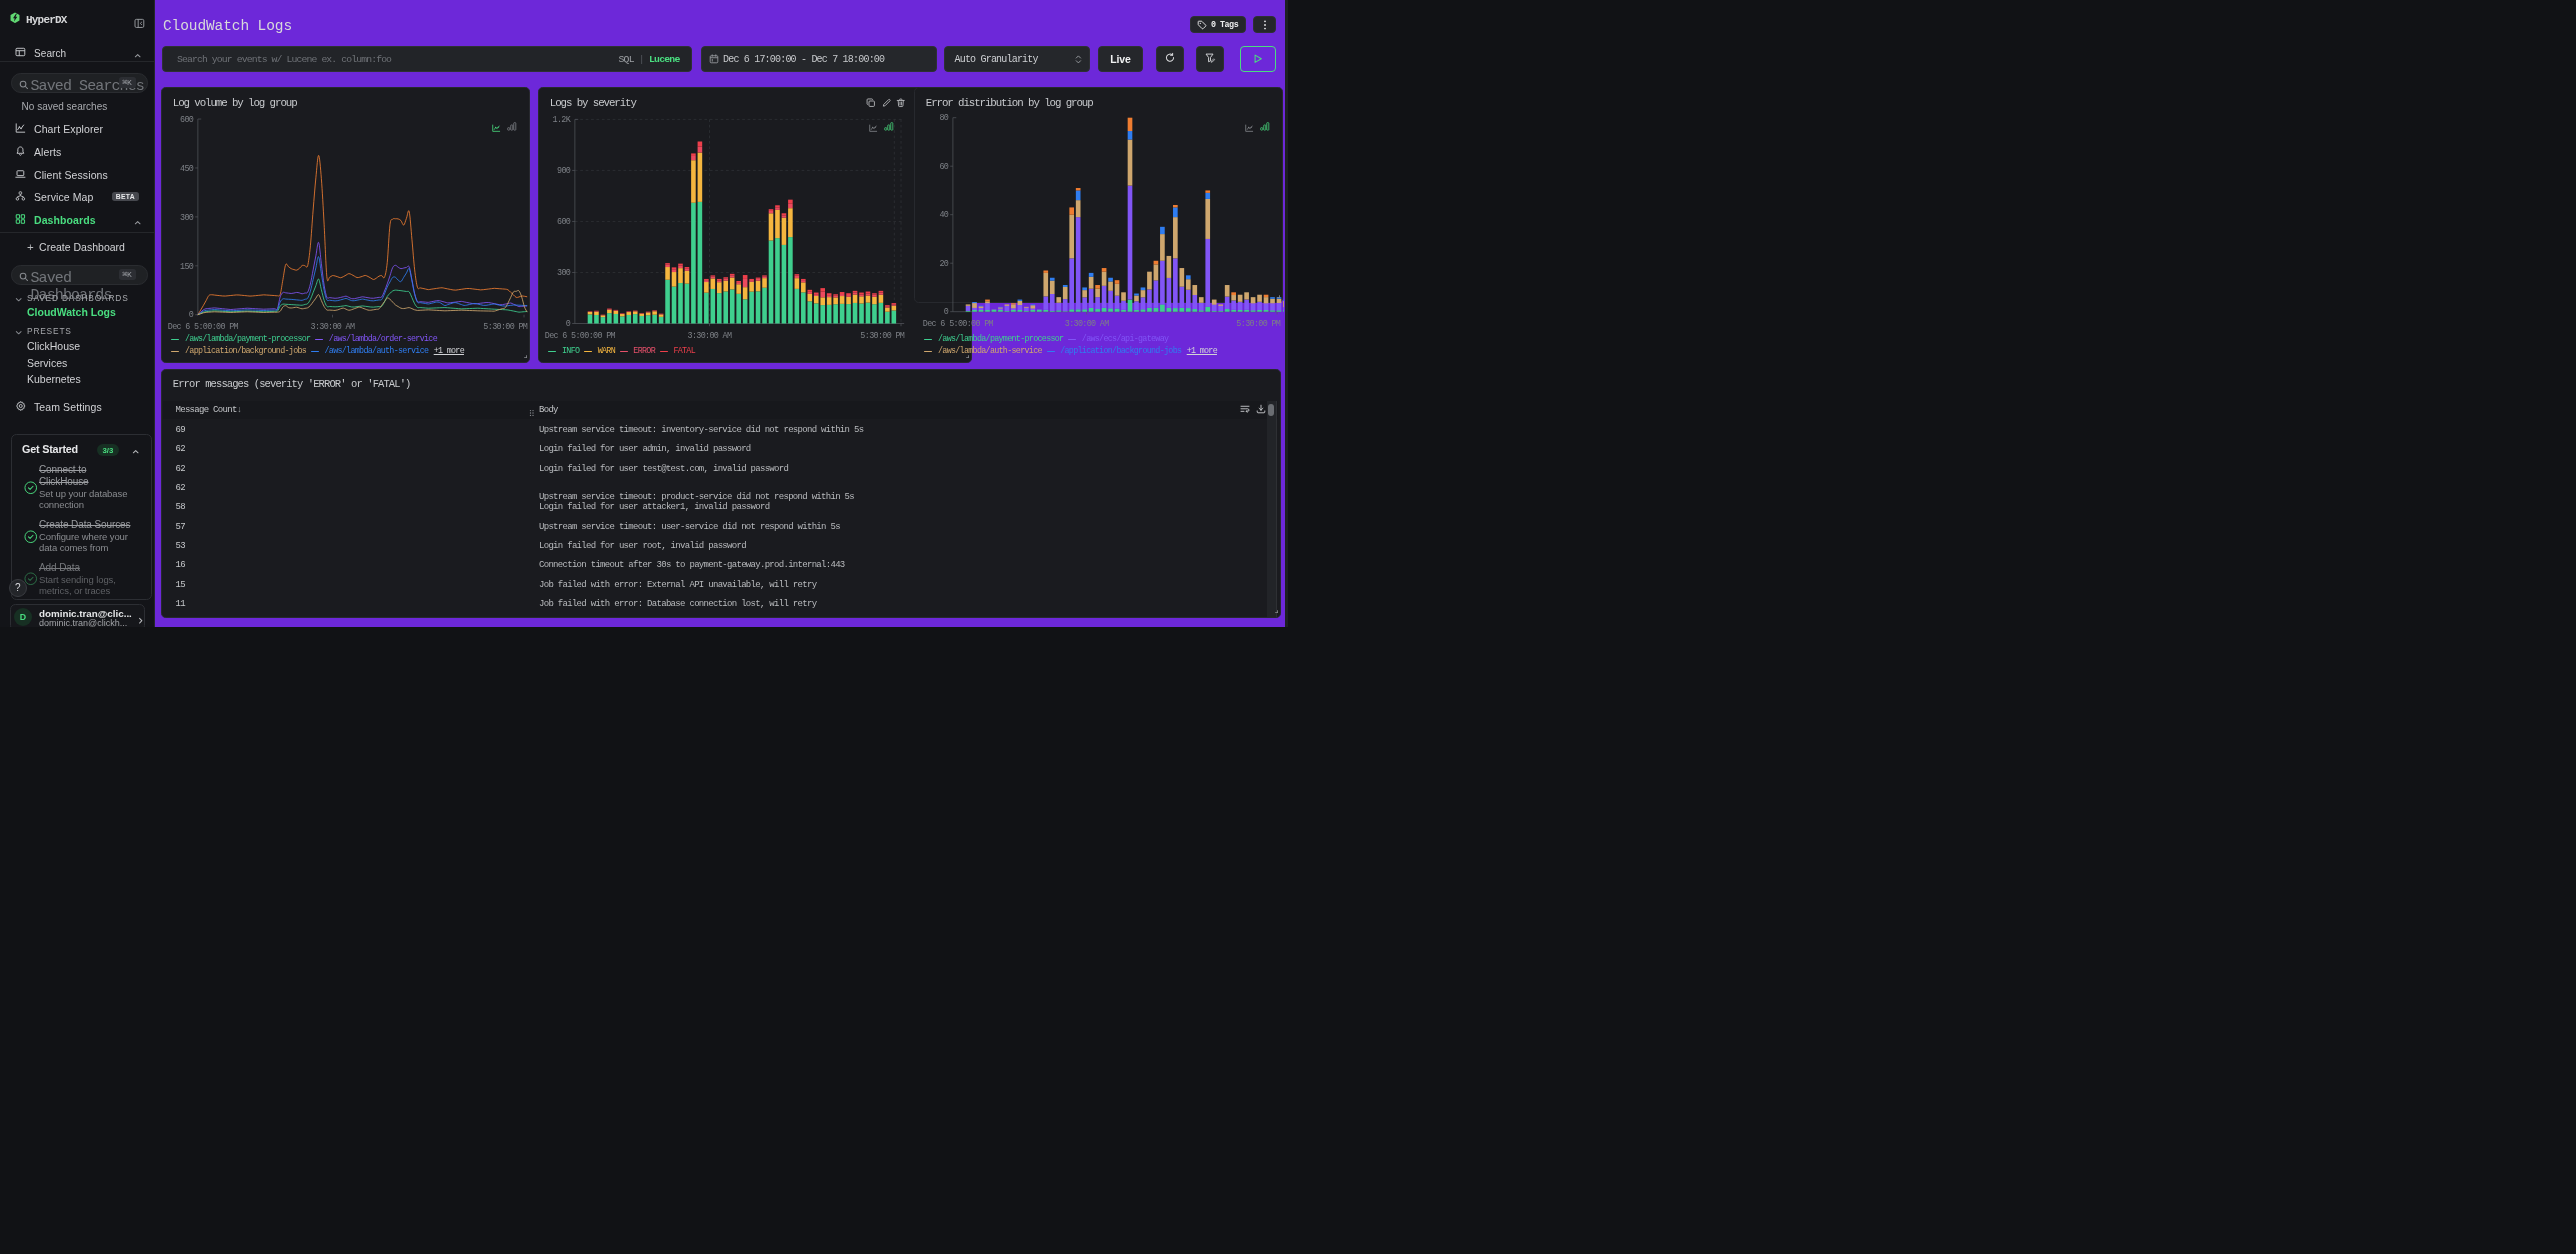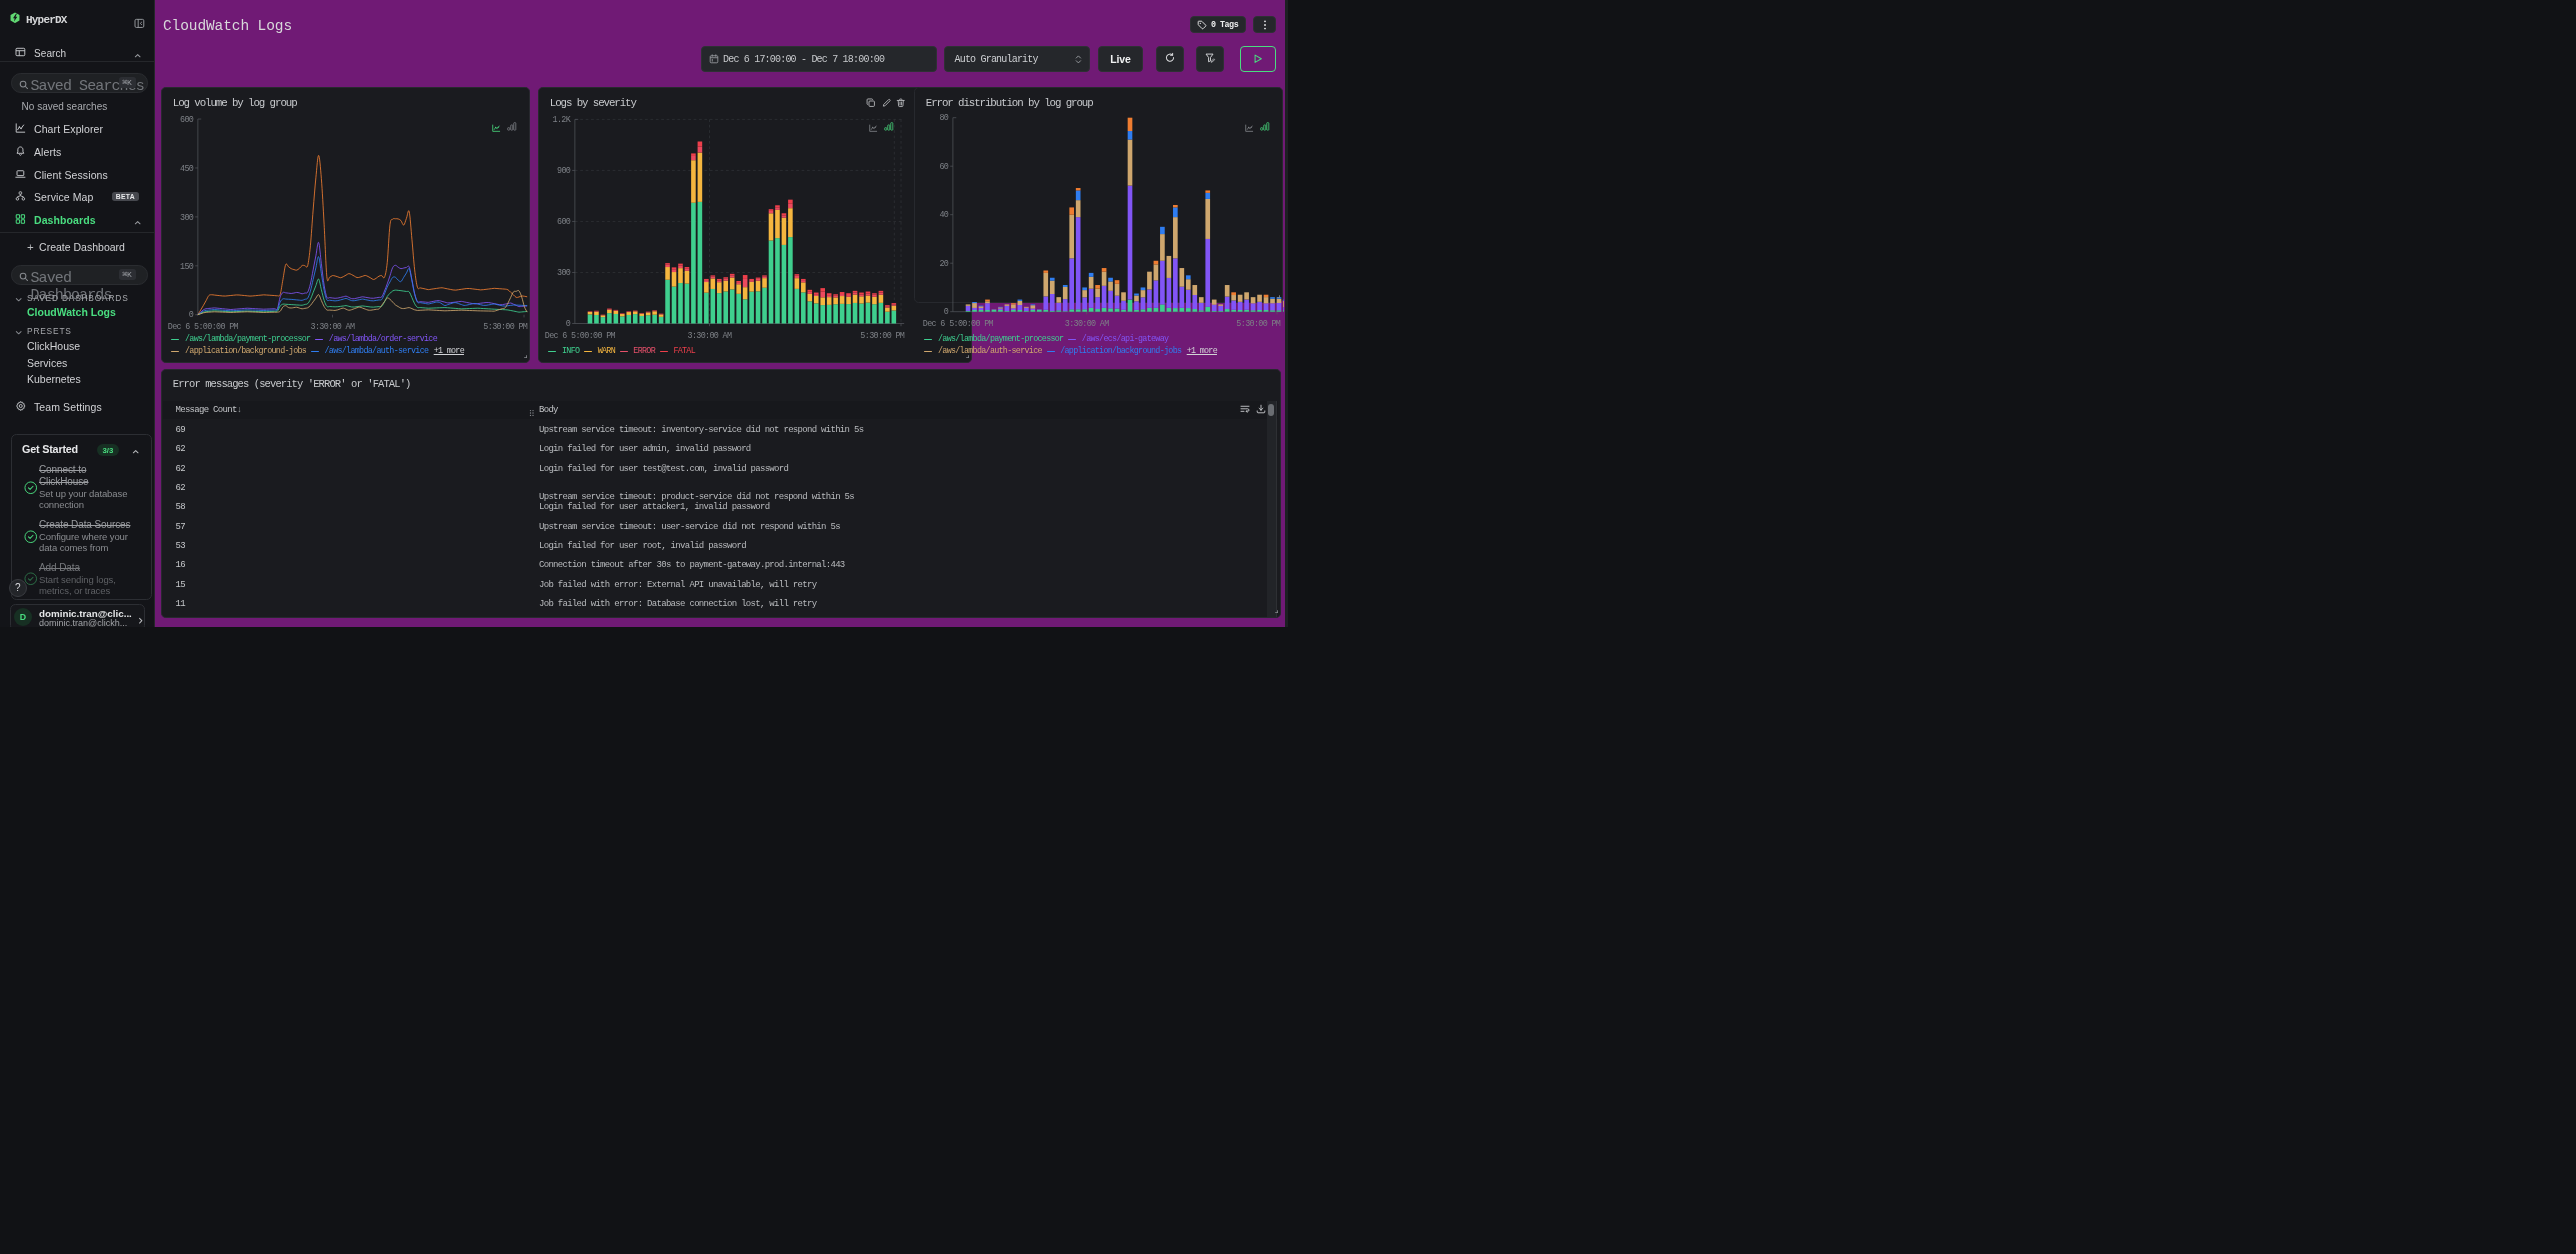--- a/index.html
+++ b/index.html
@@ -1,15 +1,15 @@
 <!DOCTYPE html>
 <html style="font-size:10.8px"><head><meta charset="utf-8"><title>CloudWatch Logs</title><style>
 * { margin:0; padding:0; box-sizing:border-box; }
 html,body { background:#111215; width:1288px; height:627px; overflow:hidden; }
-#app { position:relative; width:1288px; height:627px; font-family:"Liberation Sans",sans-serif; background:#701a75; }
+#app { position:relative; width:1288px; height:627px; font-family:"Liberation Sans",sans-serif; background:#6d28d9; }
 .mono { font-family:"Liberation Mono",monospace; }
 .m15 { font-family:"Liberation Mono",monospace; font-size:10px; letter-spacing:-0.8px; }
 .m13 { font-family:"Liberation Mono",monospace; font-size:9px; letter-spacing:-0.7px; }
 .abs { position:absolute; }
 aside { position:absolute; left:0; top:0; width:155px; height:627px; background:#131418; border-right:0.7px solid #25272b; }
 .navitem { position:absolute; left:0; width:155px; height:20px; }
 .navitem .ic { position:absolute; left:15px; top:50%; transform:translateY(-50%); }
 .navitem .lb { position:absolute; left:34px; top:50%; transform:translateY(-50%); font-size:10.5px; color:#d2d3d6; letter-spacing:0.1px; }
 .sinput { position:absolute; left:10.5px; width:137px; height:19.6px; background:#1f2124; border:0.7px solid #2a2c30; border-radius:9.8px; }
 .sinput .mag { position:absolute; left:7px; top:5px; }
@@ -183,20 +183,24 @@
     </div>
     <div class="btn toprow" style="left:1253px;width:23px;">
       <span style="position:absolute;left:50%;top:50%;transform:translate(-50%,-50%);display:inline-flex;">
         <svg width="4" height="10.8" viewBox="0 0 6 16" fill="none" style="">
           <circle cx="3" cy="2.5" r="1.4" fill="#e4e5e7"></circle>
           <circle cx="3" cy="8" r="1.4" fill="#e4e5e7"></circle>
           <circle cx="3" cy="13.5" r="1.4" fill="#e4e5e7"></circle>
         </svg>
       </span>
     </div>
+    <div class="btn frow" style="left:162px;width:530px;background:#222428;">
+<span class="mono" style="position:absolute;left:14px;top:7.4px;font-size:9.8px;letter-spacing:-0.9px;color:#6f7277;">Search your events w/ Lucene ex. column:foo</span>
+<span class="mono" style="position:absolute;right:11.5px;top:7.4px;font-size:9.8px;letter-spacing:-0.8px;"><span style="color:#9da0a4;">SQL</span><span style="color:#55585e;"> | </span><span style="color:#4ade80;font-weight:bold;">Lucene</span></span>
+</div>
     <div class="btn frow" style="left:701px;width:236px;">
 <span style="position:absolute;left:7.4px;top:7.4px;"><svg width="10" height="10" viewBox="0 0 15 15" fill="none" style="">
           <rect x="1.8" y="2.6" width="11.4" height="10.6" rx="1.5" stroke="#9a9da1" stroke-width="1.3"></rect>
           <line x1="1.8" y1="5.6" x2="13.2" y2="5.6" stroke="#9a9da1" stroke-width="1.3"></line>
           <line x1="4.8" y1="1.2" x2="4.8" y2="3.4" stroke="#9a9da1" stroke-width="1.3" stroke-linecap="round"></line>
           <line x1="10.2" y1="1.2" x2="10.2" y2="3.4" stroke="#9a9da1" stroke-width="1.3" stroke-linecap="round"></line>
           <line x1="4.9" y1="8" x2="4.9" y2="10.8" stroke="#9a9da1" stroke-width="1.3" stroke-linecap="round"></line>
         </svg></span>
 <span class="m15" style="position:absolute;left:21px;top:7.4px;color:#c7c9cc;">Dec 6 17:00:00 - Dec 7 18:00:00</span>
 </div>

